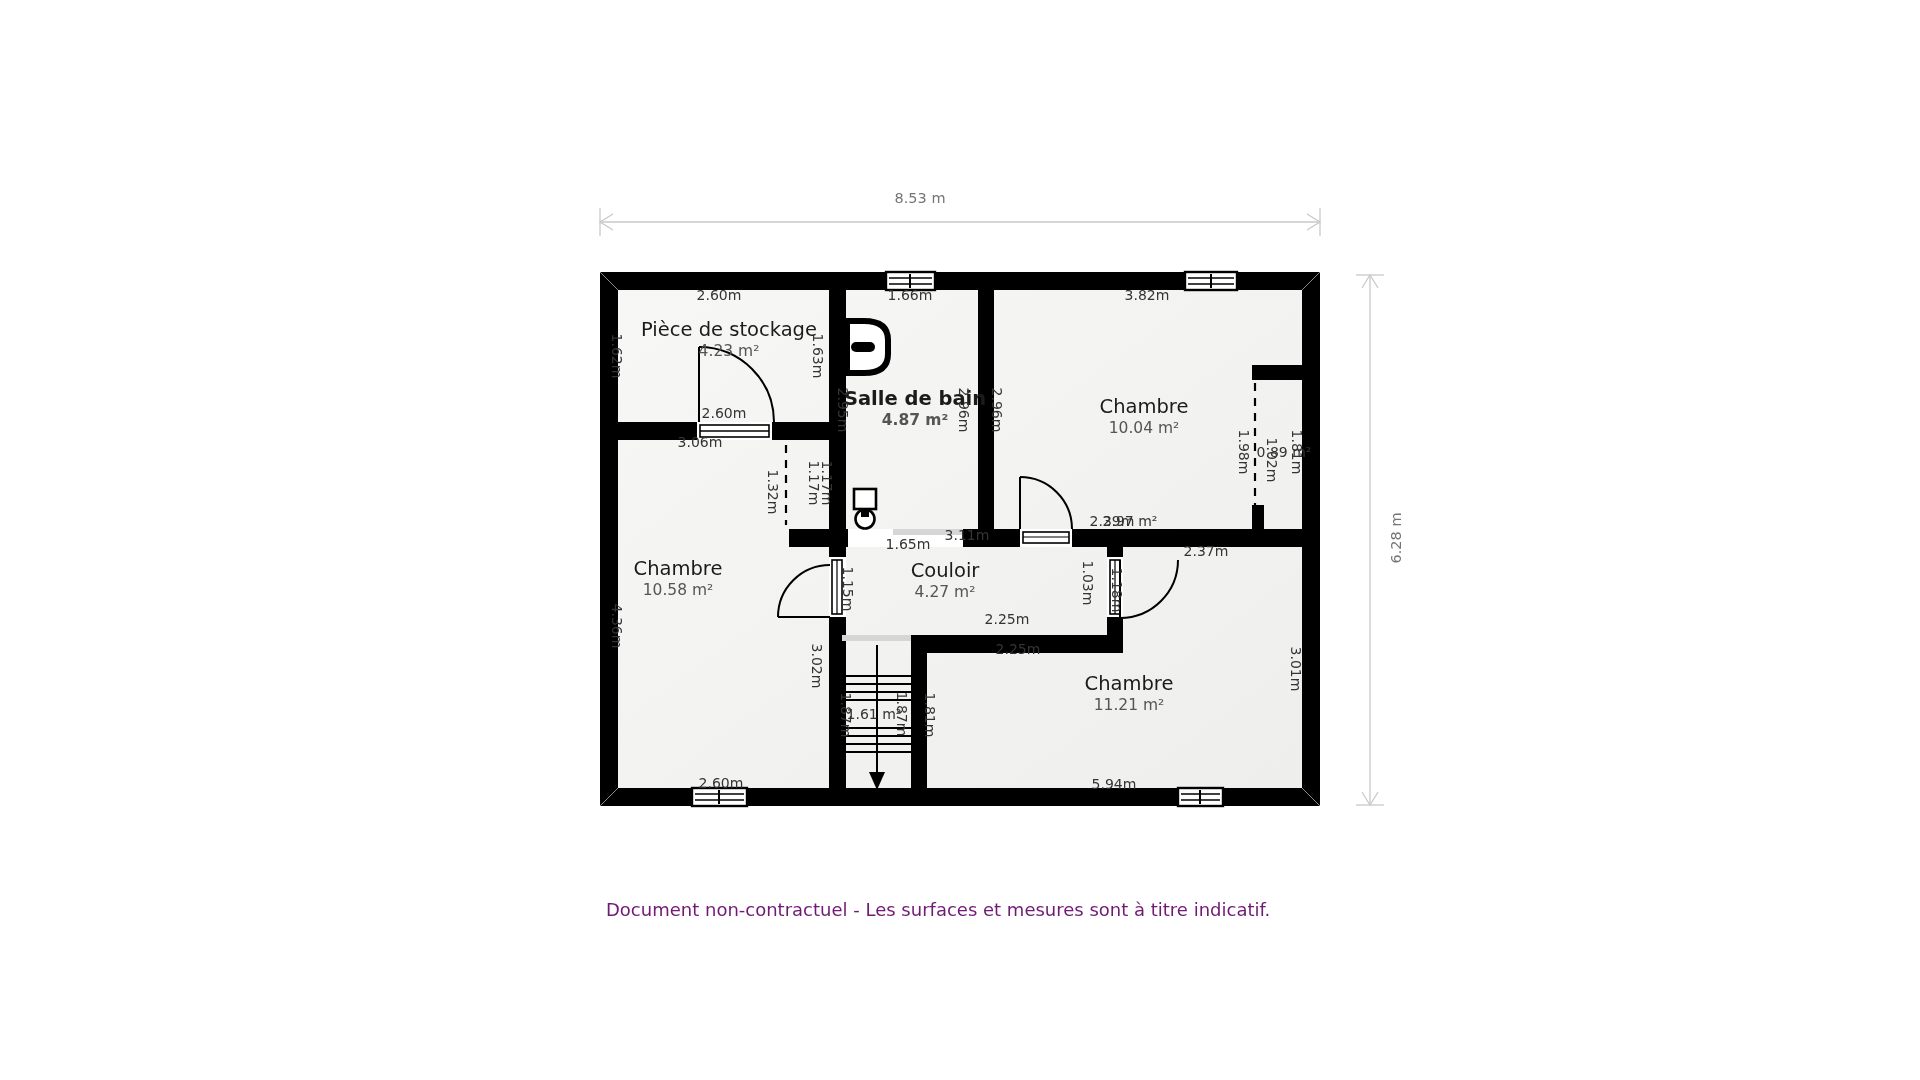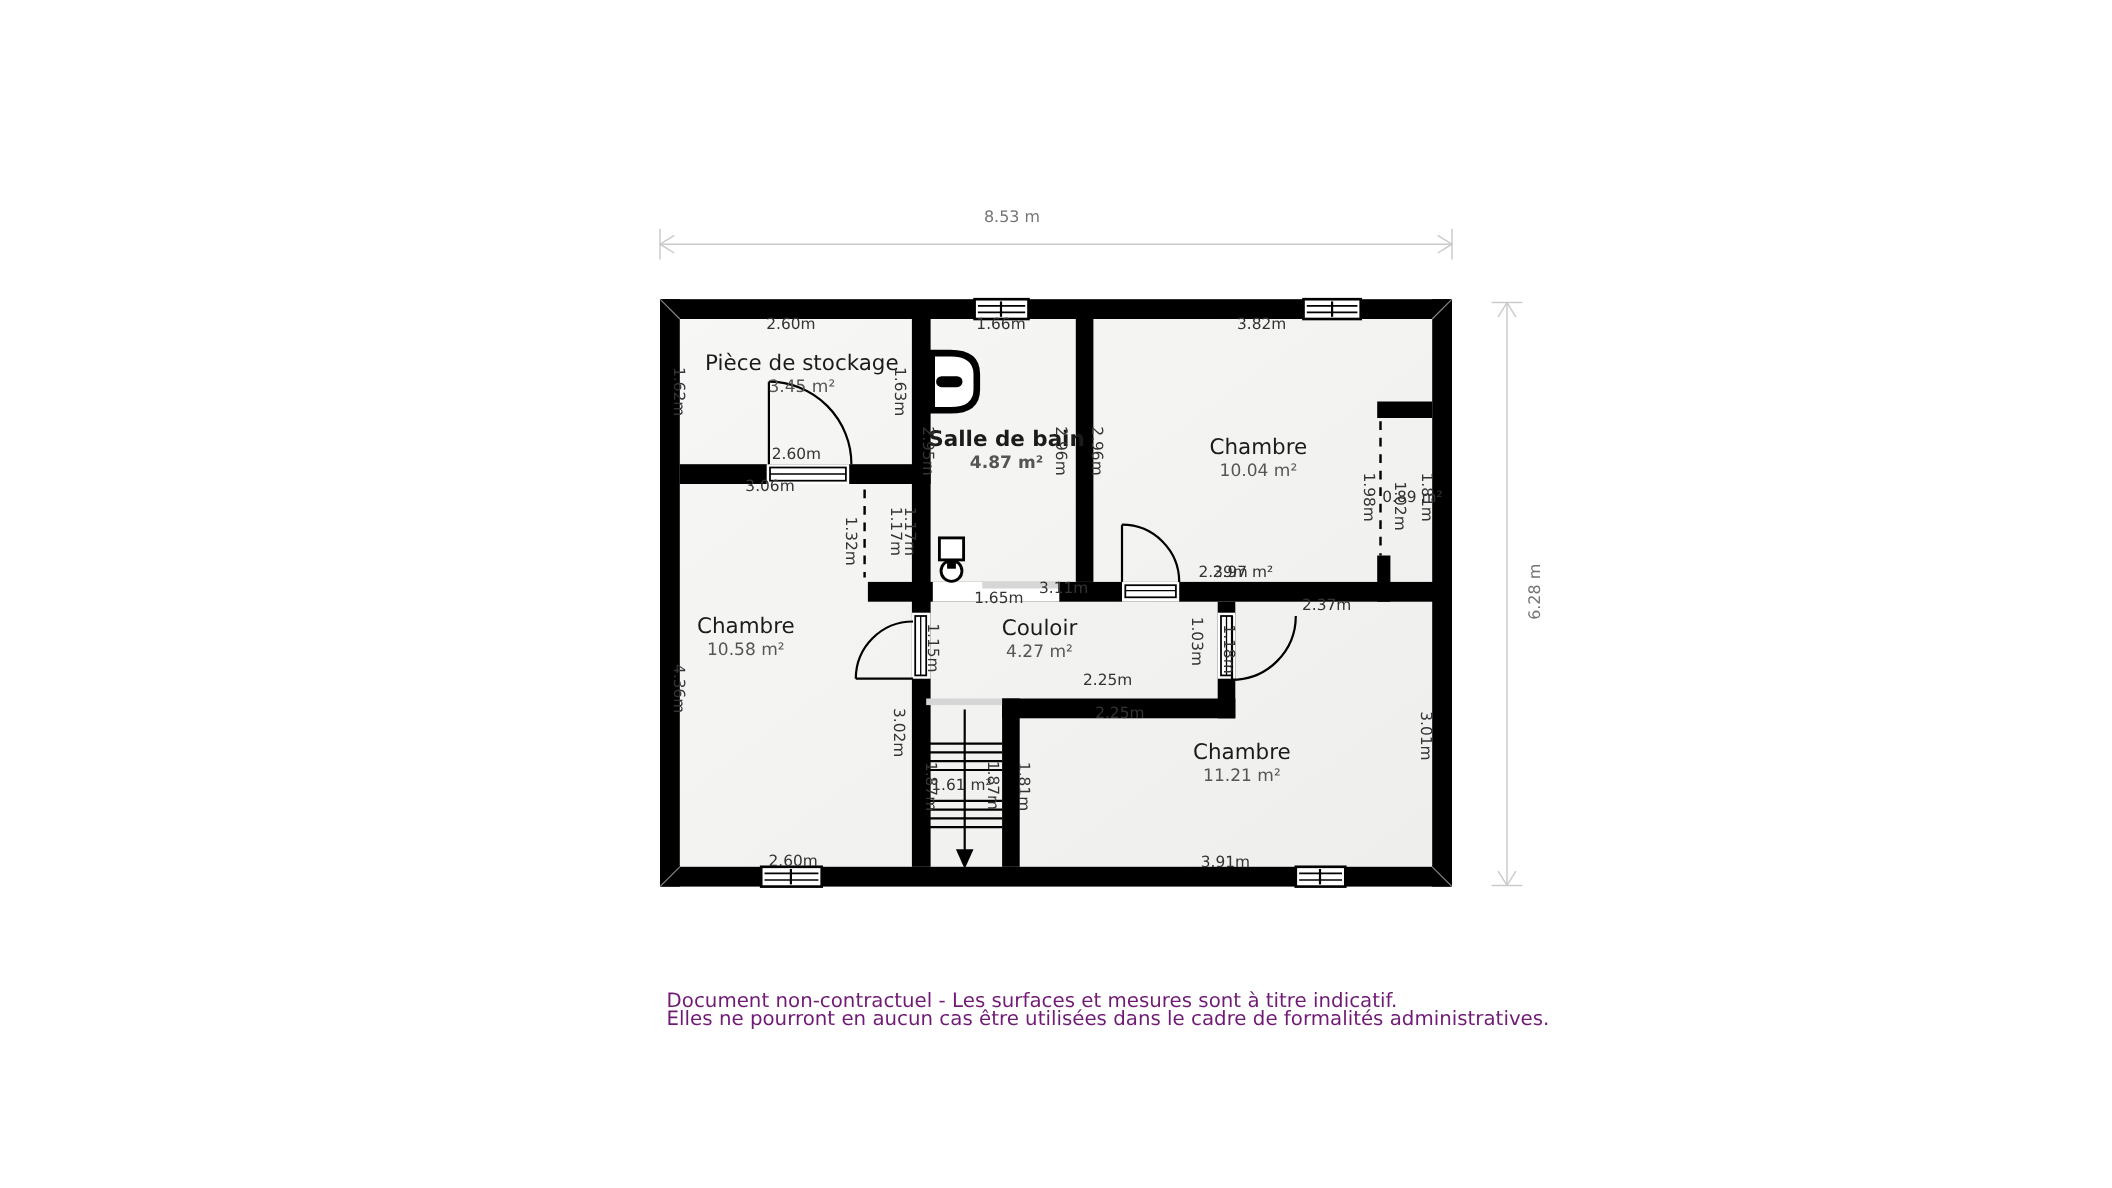--- a/index.html
+++ b/index.html
@@ -165,21 +165,21 @@
     <line x1="1356" y1="275" x2="1384" y2="275"></line>
     <line x1="1356" y1="805" x2="1384" y2="805"></line>
     <polyline points="1362,288 1370,275 1378,288"></polyline>
     <polyline points="1362,792 1370,805 1378,792"></polyline>
   </g>
 </svg>
 
 <div id="labels">
       <div class="room-label" style="left: 729px; top: 340px;">
         <div class="room-name">Pièce de stockage</div>
-        <div class="room-area">3.45 m²</div>
+        <div class="room-area">4.23 m²</div>
       </div>
       <div class="room-label" style="left: 915px; top: 409px; font-weight: bold;">
         <div class="room-name">Salle de bain</div>
         <div class="room-area">4.87 m²</div>
       </div>
       <div class="room-label" style="left: 1144px; top: 417px;">
         <div class="room-name">Chambre</div>
         <div class="room-area">10.04 m²</div>
       </div>
       <div class="room-label" style="left: 678px; top: 579px;">
@@ -222,23 +222,22 @@
       <div class="label dim" style="left: 1007px; top: 619px;">2.25m</div>
       <div class="label dim" style="left: 1018px; top: 649px;">2.25m</div>
       <div class="label dim r90" style="left: 817px; top: 666px;">3.02m</div>
       <div class="label dim r90" style="left: 846px; top: 715px;">1.87m</div>
       <div class="label dim" style="left: 874px; top: 714px;">1.61 m²</div>
       <div class="label dim r90" style="left: 902px; top: 714px;">1.87m</div>
       <div class="label dim r90" style="left: 930px; top: 715px;">1.81m</div>
       <div class="label dim r90" style="left: 1296px; top: 669px;">3.01m</div>
       <div class="label dim r90" style="left: 617px; top: 626px;">4.36m</div>
       <div class="label dim" style="left: 721px; top: 783px;">2.60m</div>
-      <div class="label dim" style="left: 1114px; top: 784px;">3.91m</div>
+      <div class="label dim" style="left: 1114px; top: 784px;">5.94m</div>
       <div class="label muted" style="left: 920px; top: 198px;">8.53 m</div>
       <div class="label muted rm90" style="left: 1396px; top: 538px;">6.28 m</div>
     </div>
 
 <div id="footer">
   <div>Document non-contractuel - Les surfaces et mesures sont à titre indicatif.</div>
-  <div>Elles ne pourront en aucun cas être utilisées dans le cadre de formalités administratives.</div>
 </div>
 
 </div>
 
 </body></html>

